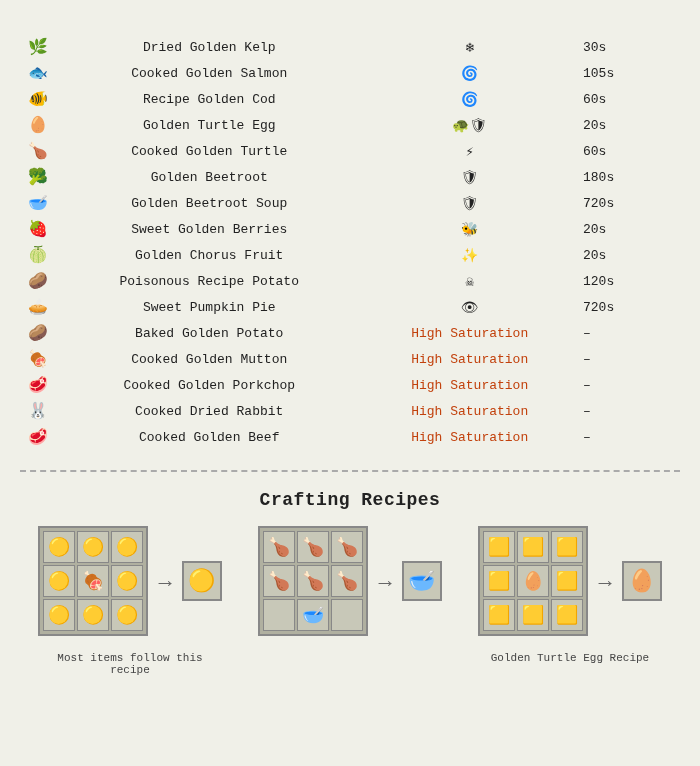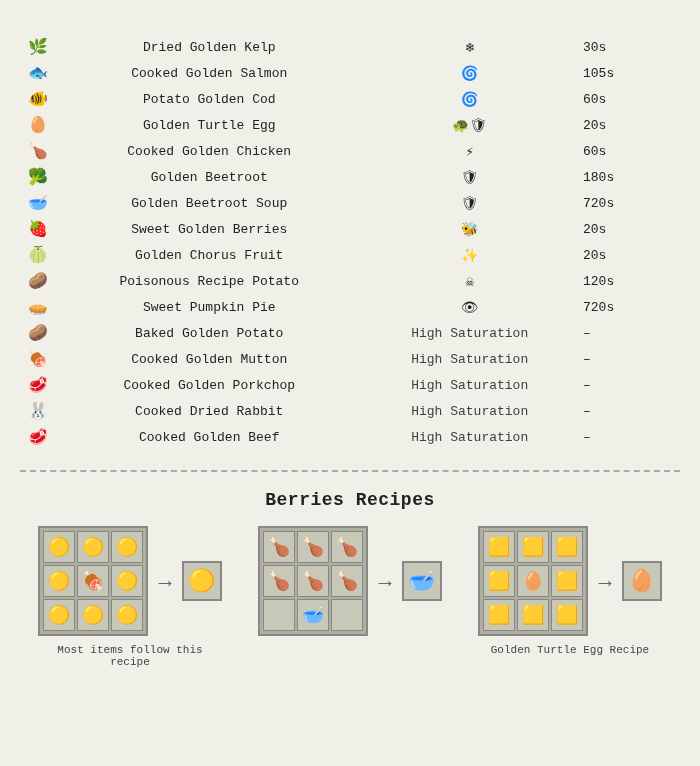--- a/index.html
+++ b/index.html
@@ -99,33 +99,33 @@
       background: #c8c8b8;
       border: 2px solid #888;
       display: flex;
       align-items: center;
       justify-content: center;
       font-size: 22px;
     }
     .recipe-label {
       font-size: 11px;
       color: #444;
-      margin-top: 8px;
+      margin-top: 16px;
       text-align: center;
       max-width: 160px;
     }
     .effect-icon {
       display: inline-block;
       font-size: 14px;
     }
     .item-icon {
       font-size: 16px;
     }
     .high-sat {
-      color: #404040;
+      color: #c2410c;
       font-size: 13px;
     }
   </style>
 </head>
 <body>
 
 <h2></h2>
 
 <table class="food-table">
   <tbody id="food-tbody">
@@ -142,37 +142,37 @@
         <span class="item-icon">🐟</span>
       </td>
       <td class="name-col">Cooked Golden Salmon</td>
       <td class="effect-col"><span class="effect-icon">🌀</span></td>
       <td class="time-col">105s</td>
     </tr>
       <tr>
       <td class="icon-col">
         <span class="item-icon">🐠</span>
       </td>
-      <td class="name-col">Potato Golden Cod</td>
+      <td class="name-col">Recipe Golden Cod</td>
       <td class="effect-col"><span class="effect-icon">🌀</span></td>
       <td class="time-col">60s</td>
     </tr>
       <tr>
       <td class="icon-col">
         <span class="item-icon">🥚</span>
       </td>
       <td class="name-col">Golden Turtle Egg</td>
       <td class="effect-col"><span class="effect-icon">🐢🛡</span></td>
       <td class="time-col">20s</td>
     </tr>
       <tr>
       <td class="icon-col">
         <span class="item-icon">🍗</span>
       </td>
-      <td class="name-col">Cooked Golden Chicken</td>
+      <td class="name-col">Cooked Golden Turtle</td>
       <td class="effect-col"><span class="effect-icon">⚡</span></td>
       <td class="time-col">60s</td>
     </tr>
       <tr>
       <td class="icon-col">
         <span class="item-icon">🥦</span>
       </td>
       <td class="name-col">Golden Beetroot</td>
       <td class="effect-col"><span class="effect-icon">🛡</span></td>
       <td class="time-col">180s</td>
@@ -256,21 +256,21 @@
       <td class="name-col">Cooked Golden Beef</td>
       <td class="effect-col"><span class="high-sat">High Saturation</span></td>
       <td class="time-col">–</td>
     </tr>
     </tbody>
 </table>
 
 <hr class="divider">
 
 <div class="crafting-section">
-  <h2>Berries Recipes</h2>
+  <h2>Crafting Recipes</h2>
   <div class="crafting-recipes" id="crafting-container">
       <div class="recipe-block">
         <div class="recipe-visual">
           <div class="craft-grid">
             <div class="craft-cell">🟡</div>
             <div class="craft-cell">🟡</div>
             <div class="craft-cell">🟡</div>
             <div class="craft-cell">🟡</div>
             <div class="craft-cell">🍖</div>
             <div class="craft-cell">🟡</div>

